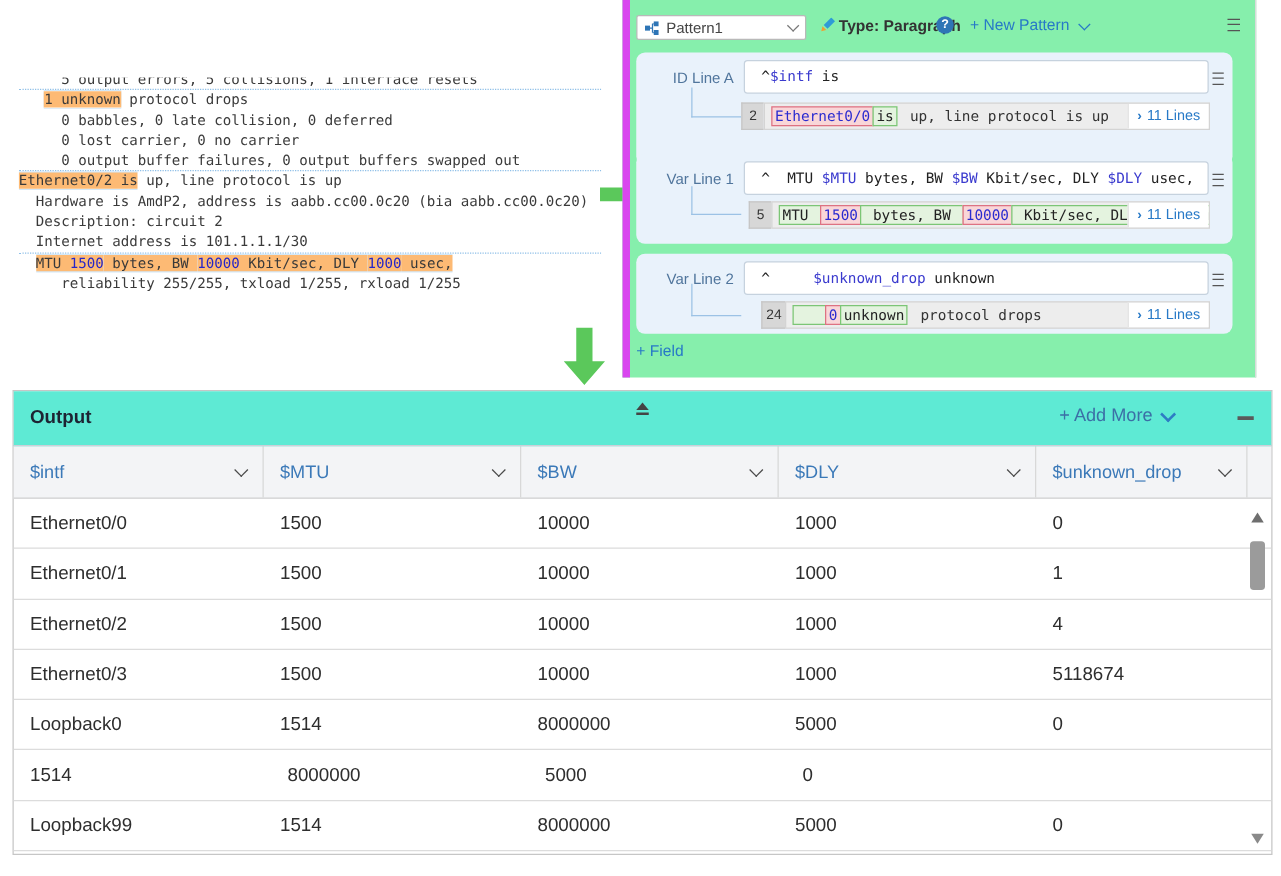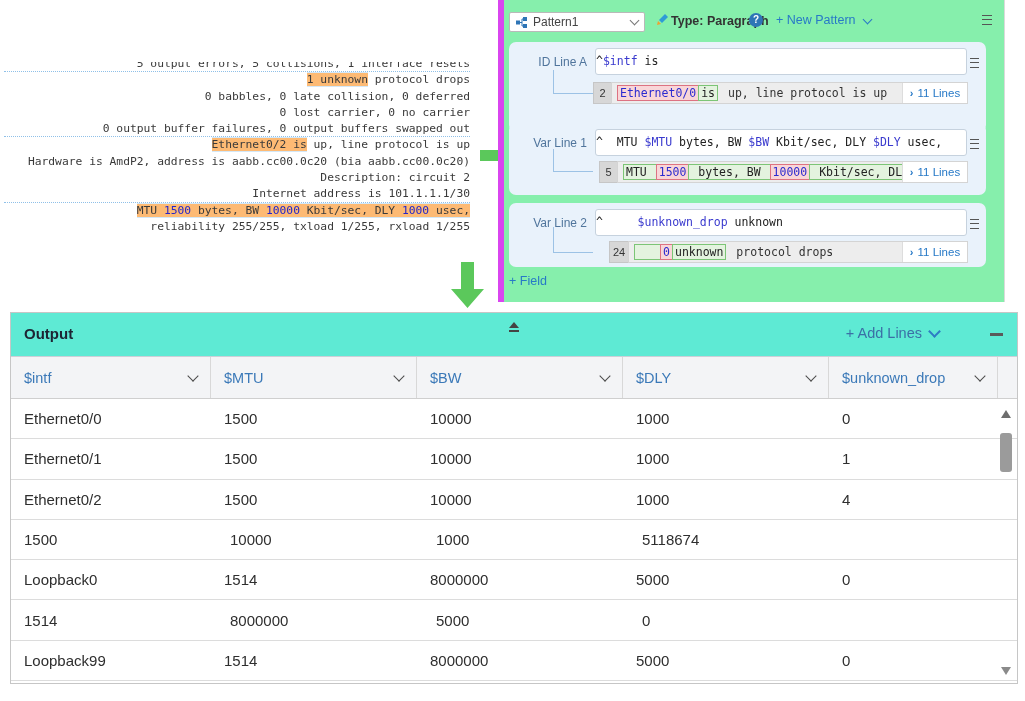--- a/index.html
+++ b/index.html
@@ -1,22 +1,22 @@
 <!DOCTYPE html>
 <html><head>
 <meta charset="utf-8">
 <style>
   html,body{margin:0;padding:0;background:#fff;}
   #stage{position:relative;width:1025px;height:701px;background:#fff;overflow:hidden;
          font-family:"Liberation Sans",sans-serif;}
 
   
-  .source{position:absolute;left:4px;top:62px;width:466px;height:178px;overflow:hidden;
+  .source{position:absolute;left:15px;top:62px;width:466px;height:178px;overflow:hidden;
           font-family:"DejaVu Sans Mono",monospace;font-size:11.3px;line-height:16.3px;
-          color:#3a3a3a;white-space:pre;text-align:right;}
+          color:#3a3a3a;white-space:pre;}
   .src-line{height:16.3px;display:block;}
   .src-line.dotted{border-top:1px dotted #8fc0e8;margin-top:-1px;}
   .src-line.clipped{margin-top:-6px;}
   .hl{background:#fdba74;box-shadow:0 1px 0 #d3e8f8,0 -1px 0 #d3e8f8;}
   .numb{color:#2525c8;}
 
   
   .arrow{position:absolute;}
 
   
@@ -42,21 +42,21 @@
              border-top:1.5px solid #555;}
   .phdr-menu{position:absolute;right:12px;top:15px;}
 
   .section{position:absolute;left:5px;width:477px;background:#e9f2fb;border-radius:7px;}
   .sec0{top:42px;height:90px;}
   .sec1{top:123px;height:72px;}
   .sec2{top:203px;height:64px;}
   .sec-label{position:absolute;left:0;top:13px;width:78px;text-align:right;font-size:12px;color:#50759c;}
   .sec-input{position:absolute;left:86px;top:6px;width:372px;height:27px;background:#fff;
              border:1px solid #c6d2de;border-radius:3px;font-family:"DejaVu Sans Mono",monospace;
-             font-size:11.5px;line-height:25px;padding:0 0;white-space:pre;overflow:hidden;
+             font-size:11.5px;line-height:25px;padding:0 13px;white-space:pre;overflow:hidden;
              color:#222;box-sizing:border-box;}
   .tok-var{color:#3a3ace;}
   .sec-menu{position:absolute;right:7px;top:16px;width:9px;}
   .connector{position:absolute;left:44px;width:39px;border-left:1.5px solid #9cc2e5;
              border-bottom:1.5px solid #9cc2e5;}
   .sec0 .connector{top:28px;height:23px;}
   .sec1 .connector{top:26px;height:22px;}
   .sec2 .connector{top:24px;height:25px;}
   .mrow{position:absolute;right:18px;height:22px;display:flex;
         font-family:"DejaVu Sans Mono",monospace;font-size:11.5px;}
@@ -182,21 +182,21 @@
   </div>
 
   <div class="otable">
     <div class="tbar">
       <span class="tbar-title">Output</span>
       <div class="tbar-eject">
         <div class="tri"></div>
         <div class="bar"></div>
       </div>
       <span class="tbar-add">
-        <span>+ Add Lines</span>
+        <span>+ Add More</span>
         <span class="chev"></span>
       </span>
       <div class="tbar-min"></div>
     </div>
     <div class="thead">
         <div class="th c0">
           <span>$intf</span>
           <span class="chev"></span>
         </div>
         <div class="th c1">
@@ -233,20 +233,21 @@
           <div class="td c4">1</div>
         </div>
         <div class="trow">
           <div class="td c0">Ethernet0/2</div>
           <div class="td c1">1500</div>
           <div class="td c2">10000</div>
           <div class="td c3">1000</div>
           <div class="td c4">4</div>
         </div>
         <div class="trow">
+          <div class="td c0">Ethernet0/3</div>
           <div class="td c1">1500</div>
           <div class="td c2">10000</div>
           <div class="td c3">1000</div>
           <div class="td c4">5118674</div>
         </div>
         <div class="trow">
           <div class="td c0">Loopback0</div>
           <div class="td c1">1514</div>
           <div class="td c2">8000000</div>
           <div class="td c3">5000</div>

